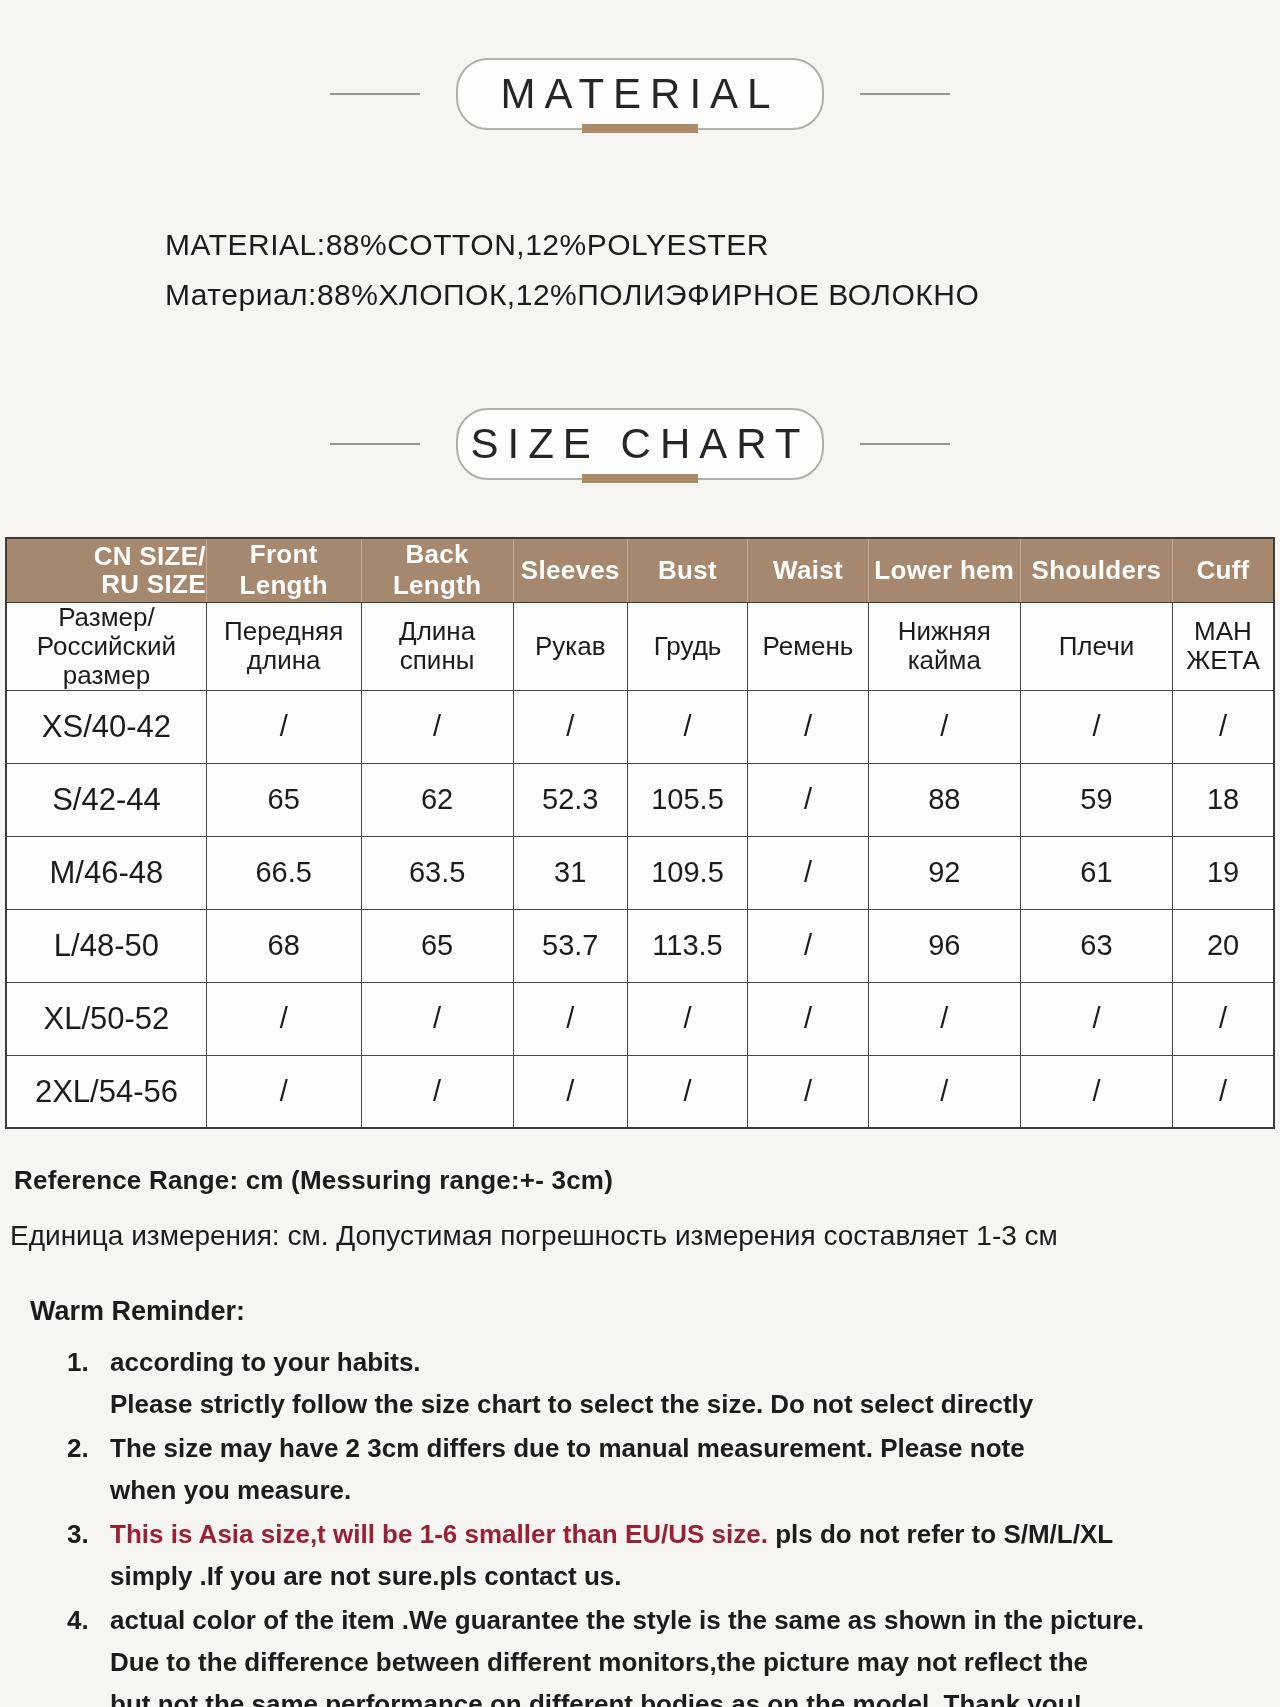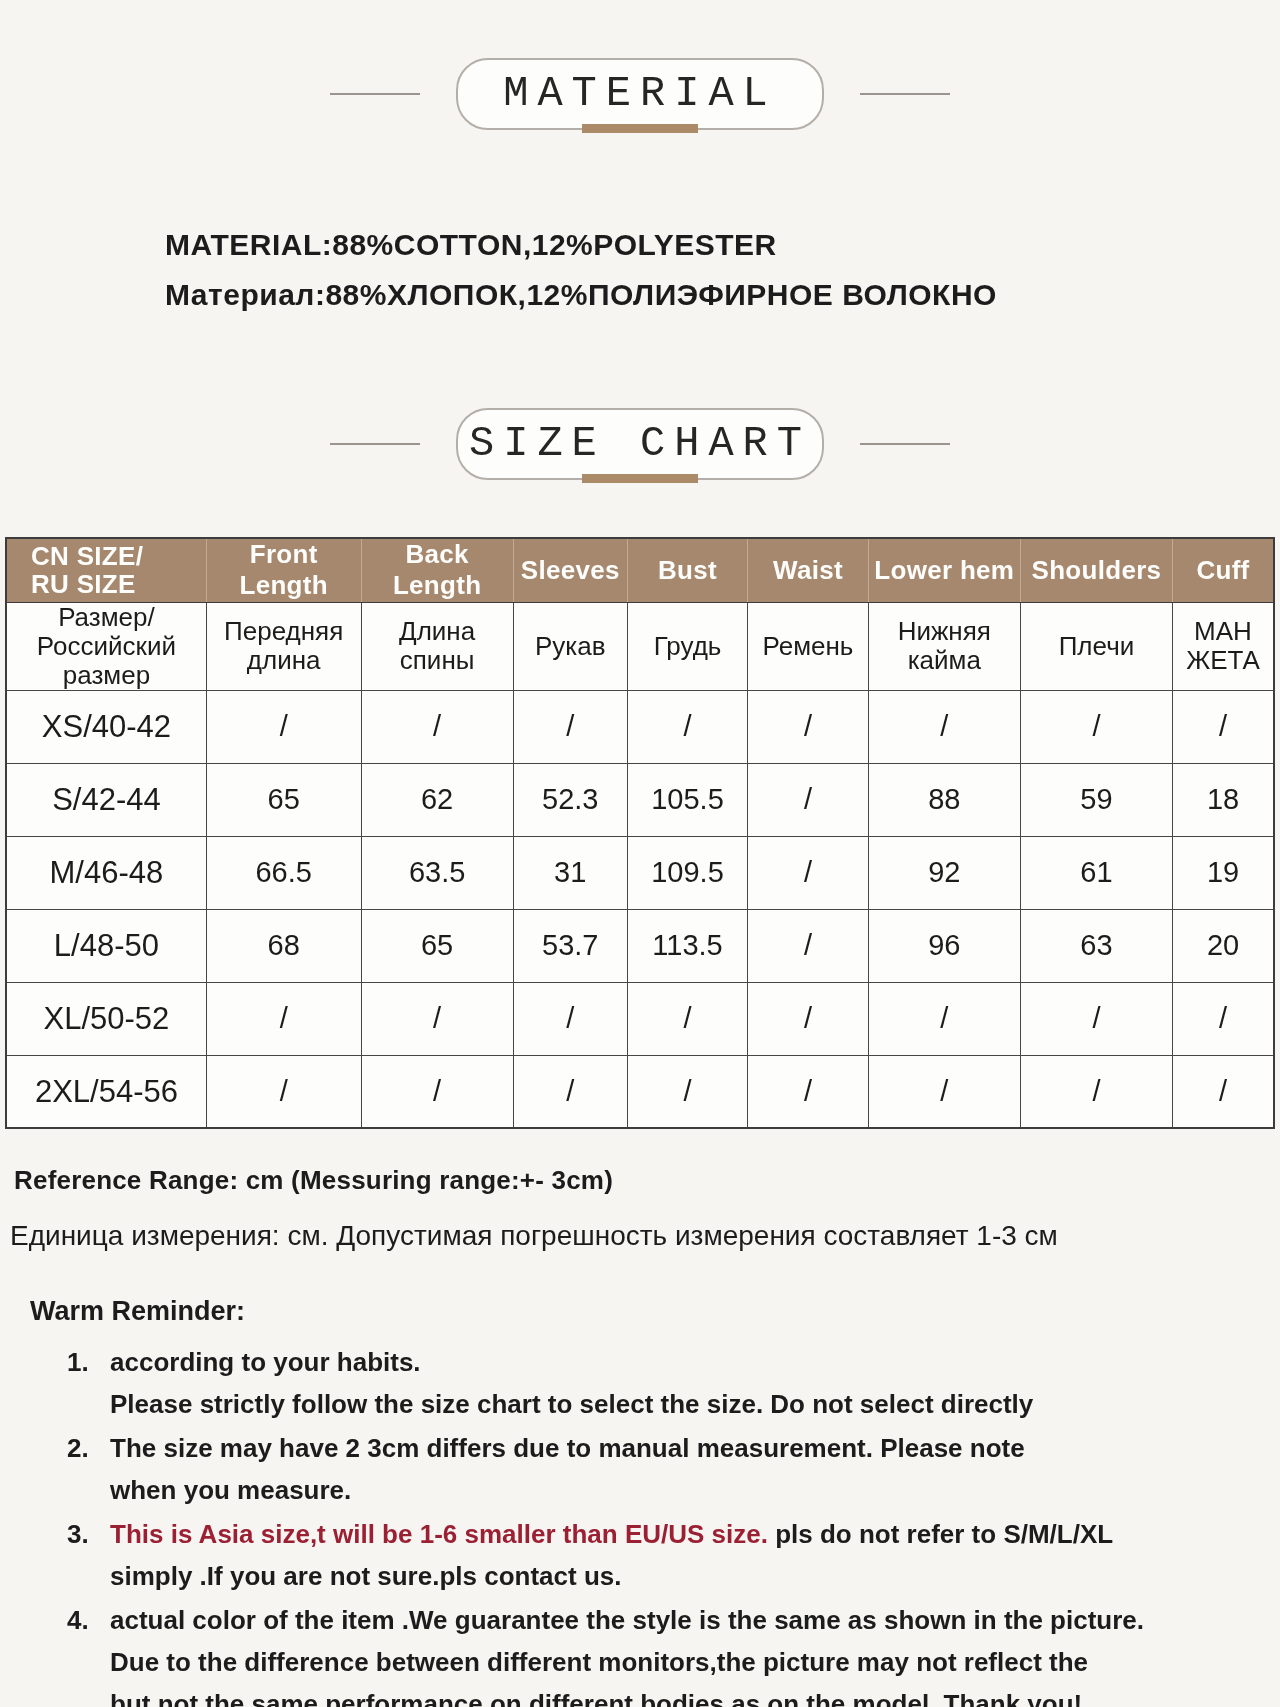--- a/index.html
+++ b/index.html
@@ -17,28 +17,28 @@
     color:#1c1c1c;
   }
   
   .badge-row{display:flex;align-items:center;justify-content:center;}
   .side-line{width:90px;height:2px;background:#9a968f;margin:0 36px;}
   .badge{
     position:relative;width:368px;height:72px;
     background:#fdfdfc;border:2px solid #b3afa8;border-radius:32px;
     display:flex;align-items:center;justify-content:center;
   }
-  .badge-text{font-size:42px;letter-spacing:9px;color:#262626;font-weight:400;font-family:Liberation Mono, monospace;}
+  .badge-text{font-size:42px;letter-spacing:9px;color:#262626;font-weight:400;}
   .badge-bar{
     position:absolute;left:50%;transform:translateX(-50%);bottom:-5px;
     width:116px;height:9px;background:var(--accent-bar);
   }
   .material-header{margin-top:58px;}
   .material-lines{margin:90px 0 0 165px;}
-  .material-lines p{font-size:30px;font-weight:700;line-height:50px;letter-spacing:.5px;}
+  .material-lines p{font-size:30px;font-weight:400;line-height:50px;letter-spacing:.5px;}
   .sizechart-header{margin-top:88px;}
   
   table.size-table{
     width:1270px;margin:57px auto 0 auto;
     border-collapse:collapse;table-layout:fixed;
     background:#fdfdfc;border:2px solid var(--border-dark);
   }
   .size-table th,.size-table td{
     border:1.5px solid #474747;text-align:center;vertical-align:middle;
     white-space:pre-line;
@@ -50,21 +50,21 @@
   .size-table col:nth-child(5){width:9.5%;}
   .size-table col:nth-child(6){width:9.5%;}
   .size-table col:nth-child(7){width:12.0%;}
   .size-table col:nth-child(8){width:12.0%;}
   .size-table col:nth-child(9){width:8.0%;}
   tr.hdr-en th{
     height:64px;background:var(--header-bg);color:#fdfdfb;
     font-size:26px;font-weight:600;letter-spacing:.3px;
     border:1px solid #c3ac97;border-bottom:1.5px solid var(--border-dark);
   }
-  tr.hdr-en th:first-child{text-align:left;padding-left:24px;line-height:1.1;margin-left:8px;}
+  tr.hdr-en th:first-child{text-align:right;padding-left:24px;line-height:1.1;margin-left:8px;}
   tr.hdr-ru td{height:88px;font-size:26px;line-height:1.12;font-weight:400;}
   tbody.size-body td{height:73px;font-size:29px;}
   tbody.size-body td.size-col{font-size:31px;}
   
   .ref-en{margin:36px 0 12px 14px;font-size:26px;font-weight:700;letter-spacing:.2px;}
   .ref-ru{margin:24px 12px 0 10px;font-size:28px;font-weight:400;}
   
   .reminder{margin:44px 0 0 30px;}
   .reminder-title{font-size:27px;font-weight:700;}
   .reminder-items{margin:14px 0 0 37px;}

